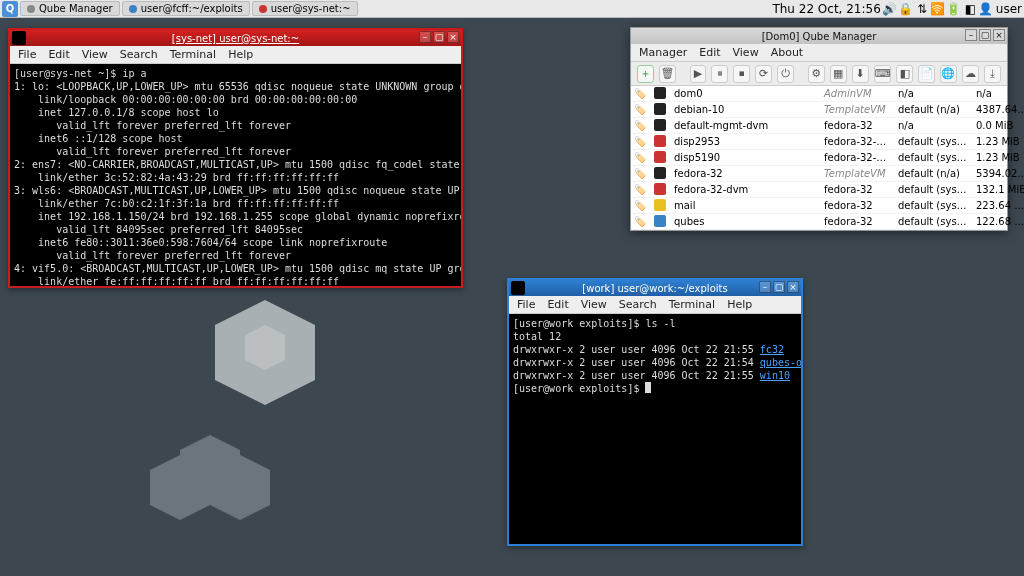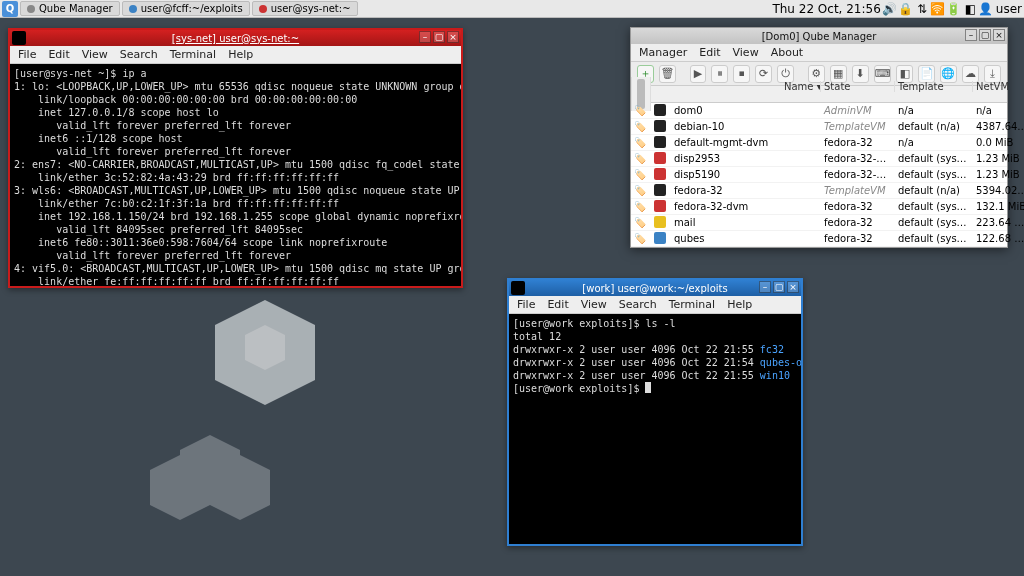--- a/index.html
+++ b/index.html
@@ -38,21 +38,21 @@
   
   .window{position:absolute;background:#e8e8e8;border:1px solid #222;box-shadow:0 2px 6px rgba(0,0,0,.4);}
   .titlebar{height:16px;display:flex;align-items:center;justify-content:center;font-size:10px;position:relative;color:#fff;}
   .titlebar .wbtns{position:absolute;right:2px;top:1px;display:flex;gap:2px;}
   .titlebar .wbtns div{width:12px;height:12px;border:1px solid rgba(0,0,0,.4);background:rgba(255,255,255,.2);font-size:9px;line-height:10px;text-align:center;}
   .titlebar .wicon{position:absolute;left:2px;top:1px;width:14px;height:14px;background:#000;border-radius:2px;}
   .menubar{height:18px;background:#eee;display:flex;align-items:center;gap:12px;padding:0 8px;font-size:11px;color:#222;border-bottom:1px solid #ccc;text-align:center;}
   
   .term{background:#000;color:#ddd;font-family:"DejaVu Sans Mono","Liberation Mono",monospace;font-size:10px;line-height:13px;padding:3px 4px;white-space:pre;overflow:hidden;}
   .term .cursor{display:inline-block;width:6px;height:11px;background:#ddd;vertical-align:-1px;}
-  .term .c-blue{color:#4aa3ff;}
+  .term .c-blue{color:#4aa3ff;text-decoration:underline;}
   
   .win-red .titlebar{background:linear-gradient(#d42020,#a31515);text-decoration:underline;}
   .win-red{border:2px solid #c81b1b;}
   
   .win-blue .titlebar{background:linear-gradient(#2f7fd1,#1e5fa5);}
   .win-blue{border:2px solid #2f7fd1;}
   
   .win-mgr{border:1px solid #999;box-shadow:0 2px 10px rgba(0,0,0,.5);width:378px;}
   .win-mgr .titlebar{background:linear-gradient(#d9d9d9,#c3c3c3);color:#111;}
   .win-mgr .titlebar .wbtns div{background:#d9d9d9;}
@@ -216,30 +216,20 @@
     <div class="tbtn">▦</div>
     <div class="tbtn">⬇</div>
     <div class="tbtn">⌨</div>
     <div class="tbtn">◧</div>
     <div class="tbtn">📄</div>
     <div class="tbtn">🌐</div>
     <div class="tbtn">☁</div>
     <div class="tbtn">⤓</div>
   </div>
   <div class="mgr-table">
-    <div class="mgr-head">
-      <div></div>
-      <div></div>
-      <div><span>Name</span> <span>▾</span></div>
-      <div>State</div>
-      <div>Template</div>
-      <div>NetVM</div>
-
-      <div class="scrollcol" style="grid-row:1 / span 10;"></div>
-    </div>
     <div id="mgr-rows">
         <div class="mgr-row">
           <div>🏷️</div>
           <div><span class="vmico ic-black"></span></div>
           <div>dom0</div>
           <div><span class="state-dot"></span></div>
           <div class="ital">AdminVM</div>
           <div>n/a</div>
           <div>n/a</div>
           <div></div>

